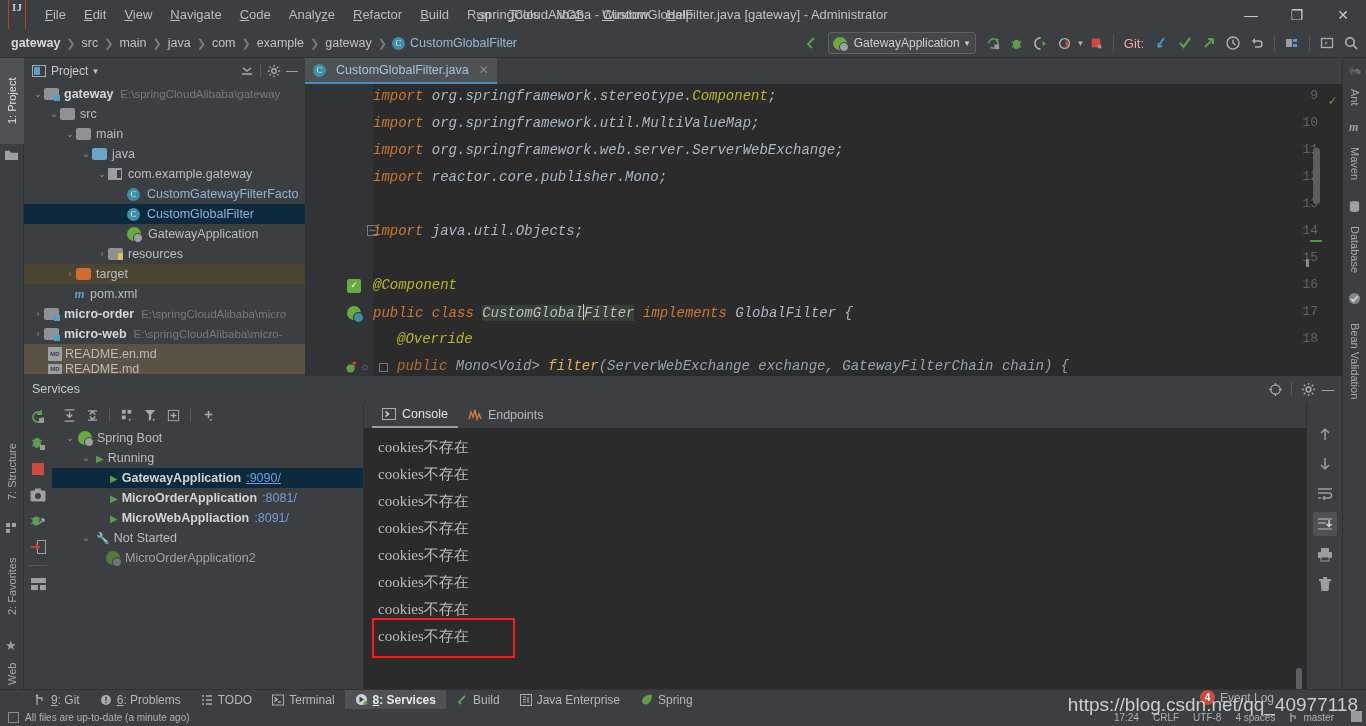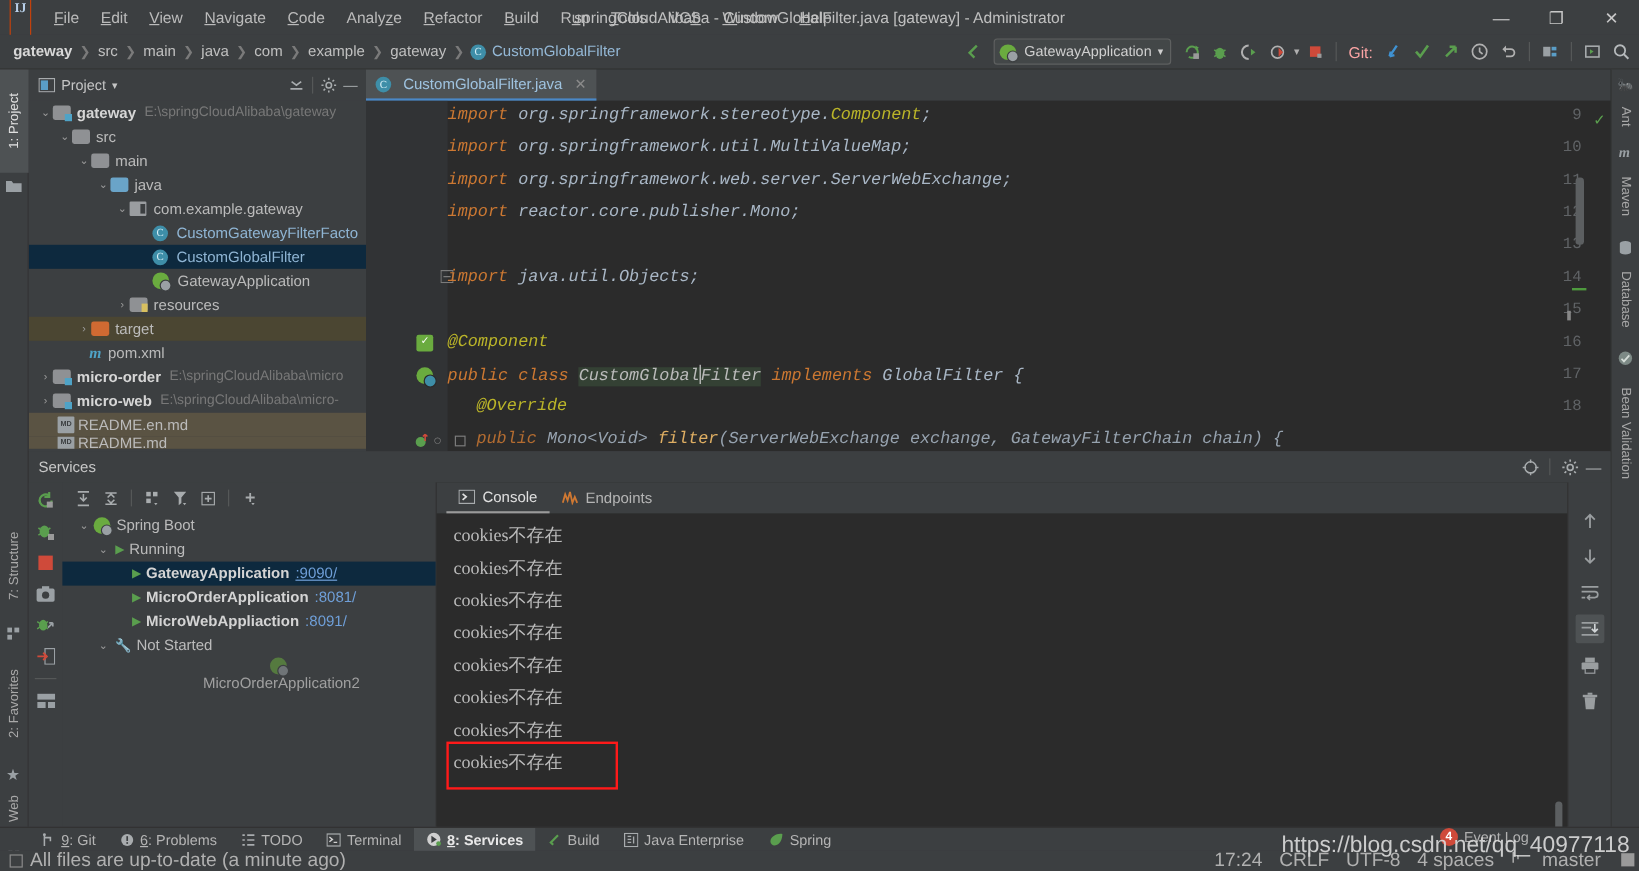--- a/index.html
+++ b/index.html
@@ -211,21 +211,21 @@
     border-top:1px solid #323232;
   }
   .twb {
     display:flex; align-items:center; gap:5px; height:20px; padding:0 10px;
     font-size:12px; color:#b5b5b5;
   }
   .twb.active { background:#4e5254; color:#e8e8e8; font-weight:bold; }
   .twb u { text-decoration:underline; }
   .statusbar {
     position:absolute; left:0; top:709px; width:1366px; height:17px;
-    background:#3c3f41; display:flex; align-items:center; font-size:16px; color:#b0b0b0;
+    background:#3c3f41; display:flex; align-items:center; font-size:10px; color:#b0b0b0;
   }
   .sb-left { display:flex; align-items:center; gap:6px; padding-left:8px; }
   .sb-right { position:absolute; right:6px; display:flex; align-items:center; gap:14px; }
   .sb-box { width:11px;height:11px;border:1px solid #8a8a8a; }
   .eventlog { position:absolute; right:92px; top:690px; display:flex; align-items:center; gap:5px; font-size:12px; color:#b0b0b0;}
   .badge { width:15px;height:15px;border-radius:50%;background:#cf4a3a;color:#fff;font-size:10px;
     display:flex;align-items:center;justify-content:center;font-weight:bold;}
   .watermark {
     position:absolute; right:8px; top:694px; font-size:19px; color:#d8d8d8;
     font-family:"Liberation Sans", sans-serif; opacity:.92; white-space:nowrap; z-index:40;
@@ -766,21 +766,21 @@
           <div class="srow" style="padding-left:58px;">
             <span class="playg">▶</span>
             <span class="nm">MicroWebAppliaction</span>
             <span class="port">:8091/</span>
           </div>
           <div class="srow" style="padding-left:28px;">
             <span class="arrow">⌄</span>
             <span class="wrench" style="margin-left:4px;">🔧</span>
             <span>Not Started</span>
           </div>
-          <div class="srow" style="padding-left:54px;flex-direction:column;">
+          <div class="srow" style="padding-left:54px;">
             <span class="springico" style="opacity:.55;margin-right:5px;"></span>
             <span style="color:#a0a0a0;">MicroOrderApplication2</span>
           </div>
         </div>
       </div>
 
       <div class="console-area">
         <div class="ctabs">
           <div class="ctab active">
             <span>
@@ -940,21 +940,21 @@
   <div class="statusbar">
     <div class="sb-left">
       <span class="sb-box"></span>
       <span>All files are up-to-date (a minute ago)</span>
     </div>
     <div class="sb-right">
       <span>17:24</span>
       <span>CRLF</span>
       <span>UTF-8</span>
       <span>4 spaces</span>
-      <span style="display:flex;gap:16px;">
+      <span style="display:flex;gap:4px;">
         <span>
           <svg width="10" height="11" viewBox="0 0 10 11">
               <path d="M2 1v9M2 4h4v3" stroke="#b0b0b0" stroke-width="1.2" fill="none"></path>
             </svg>
         </span>
         <span>master</span>
       </span>
       <span style="width:12px;">&nbsp;</span>
     </div>
   </div>

